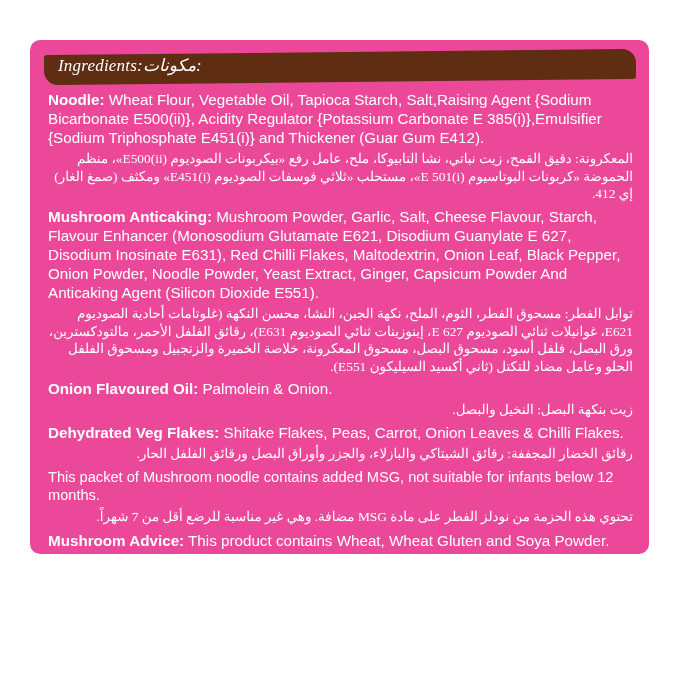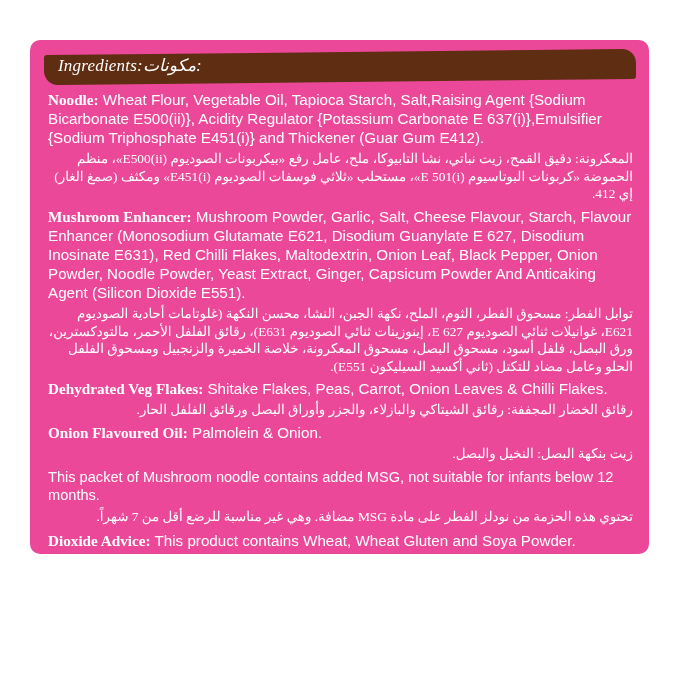--- a/index.html
+++ b/index.html
@@ -56,21 +56,20 @@
     margin-bottom: 2px;
   }
   .en {
     font-size: 15.2px;
     line-height: 1.26;
     color: #ffffff;
     text-align: left;
   }
   .en .lbl {
     font-weight: bold;
-    font-family: Liberation Serif, serif;
   }
   .ar {
     direction: rtl;
     text-align: right;
     font-size: 13.4px;
     line-height: 1.3;
     color: #ffffff;
     margin-top: 3px;
     margin-bottom: 4px;
     font-family: Liberation Serif, serif;
@@ -91,55 +90,55 @@
     <div class="banner-text">
       <span>Ingredients:</span><span>مكونات:</span>
     </div>
   </div>
 
   <div class="content">
 
     <div class="sect">
       <div class="en">
         <span class="lbl">Noodle:</span>
-        <span>Wheat Flour, Vegetable Oil, Tapioca Starch, Salt,Raising Agent {Sodium Bicarbonate E500(ii)}, Acidity Regulator {Potassium Carbonate E 637(i)},Emulsifier {Sodium Triphosphate E451(i)} and Thickener (Guar Gum E412).</span>
+        <span>Wheat Flour, Vegetable Oil, Tapioca Starch, Salt,Raising Agent {Sodium Bicarbonate E500(ii)}, Acidity Regulator {Potassium Carbonate E 385(i)},Emulsifier {Sodium Triphosphate E451(i)} and Thickener (Guar Gum E412).</span>
       </div>
       <div class="ar">المعكرونة: دقيق القمح، زيت نباتي، نشا التابيوكا، ملح، عامل رفع «بيكربونات الصوديوم E500(ii)»، منظم الحموضة «كربونات البوتاسيوم E 501(i)»، مستحلب «ثلاثي فوسفات الصوديوم E451(i)» ومكثف (صمغ الغار) إي 412.</div>
     </div>
 
     <div class="sect">
       <div class="en">
-        <span class="lbl">Mushroom Enhancer:</span>
+        <span class="lbl">Mushroom Anticaking:</span>
         <span>Mushroom Powder, Garlic, Salt, Cheese Flavour, Starch, Flavour Enhancer (Monosodium Glutamate E621, Disodium Guanylate E 627, Disodium Inosinate E631), Red Chilli Flakes, Maltodextrin, Onion Leaf, Black Pepper, Onion Powder, Noodle Powder, Yeast Extract, Ginger, Capsicum Powder  And Anticaking Agent (Silicon Dioxide E551).</span>
       </div>
       <div class="ar">توابل الفطر: مسحوق الفطر، الثوم، الملح، نكهة الجبن، النشا، محسن النكهة (غلوتامات أحادية الصوديوم E621، غوانيلات ثنائي الصوديوم E 627، إينوزينات ثنائي الصوديوم E631)، رقائق الفلفل الأحمر، مالتودكسترين، ورق البصل، فلفل أسود، مسحوق البصل، مسحوق المعكرونة، خلاصة الخميرة والزنجبيل ومسحوق الفلفل الحلو وعامل مضاد للتكتل (ثاني أكسيد السيليكون E551).</div>
+    </div>
+
+    <div class="sect">
+      <div class="en">
+        <span class="lbl">Onion Flavoured Oil:</span>
+        <span>Palmolein &amp; Onion.</span>
+      </div>
+      <div class="ar">زيت بنكهة البصل: النخيل والبصل.</div>
     </div>
 
     <div class="sect">
       <div class="en">
         <span class="lbl">Dehydrated Veg Flakes:</span>
         <span>Shitake Flakes, Peas, Carrot, Onion Leaves &amp; Chilli Flakes.</span>
       </div>
       <div class="ar">رقائق الخضار المجففة: رقائق الشيتاكي والبازلاء، والجزر وأوراق البصل ورقائق الفلفل الحار.</div>
     </div>
 
-    <div class="sect">
-      <div class="en">
-        <span class="lbl">Onion Flavoured Oil:</span>
-        <span>Palmolein &amp; Onion.</span>
-      </div>
-      <div class="ar">زيت بنكهة البصل: النخيل والبصل.</div>
-    </div>
-
     <div class="sect gap-sm">
       <div class="note">This packet of Mushroom noodle contains added MSG, not suitable for infants below 12 months.</div>
       <div class="ar">تحتوي هذه الحزمة من نودلز الفطر على مادة MSG مضافة. وهي غير مناسبة للرضع أقل من 7 شهراً.</div>
     </div>
 
     <div class="sect gap-sm">
       <div class="en">
-        <span class="lbl">Dioxide Advice:</span>
+        <span class="lbl">Mushroom Advice:</span>
         <span>This product contains Wheat, Wheat Gluten and Soya Powder.</span>
       </div>
     </div>
 
   </div>
 </div>
 
 </body></html>

